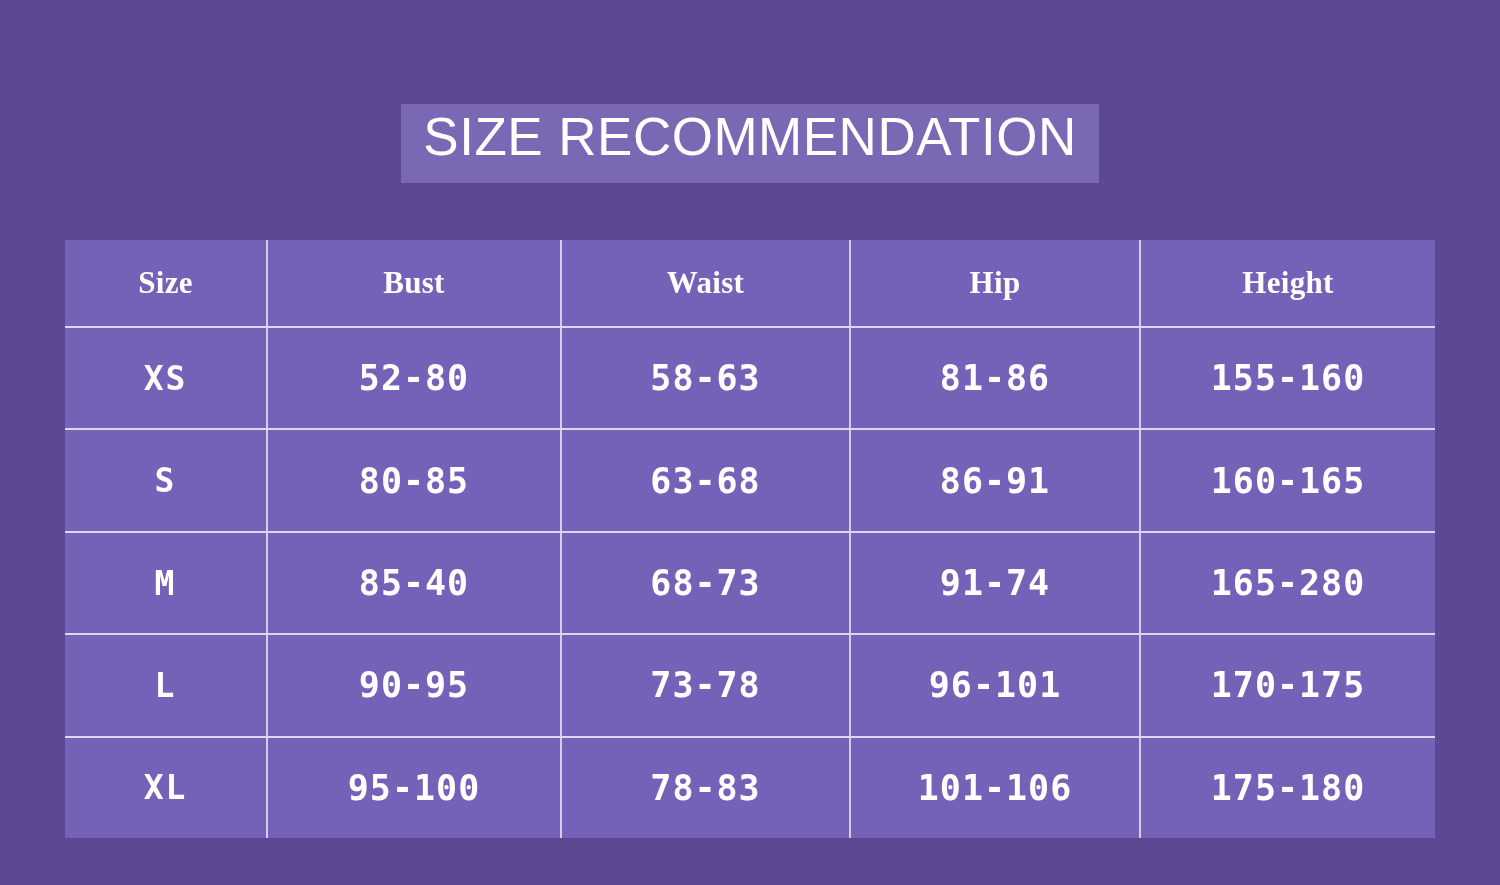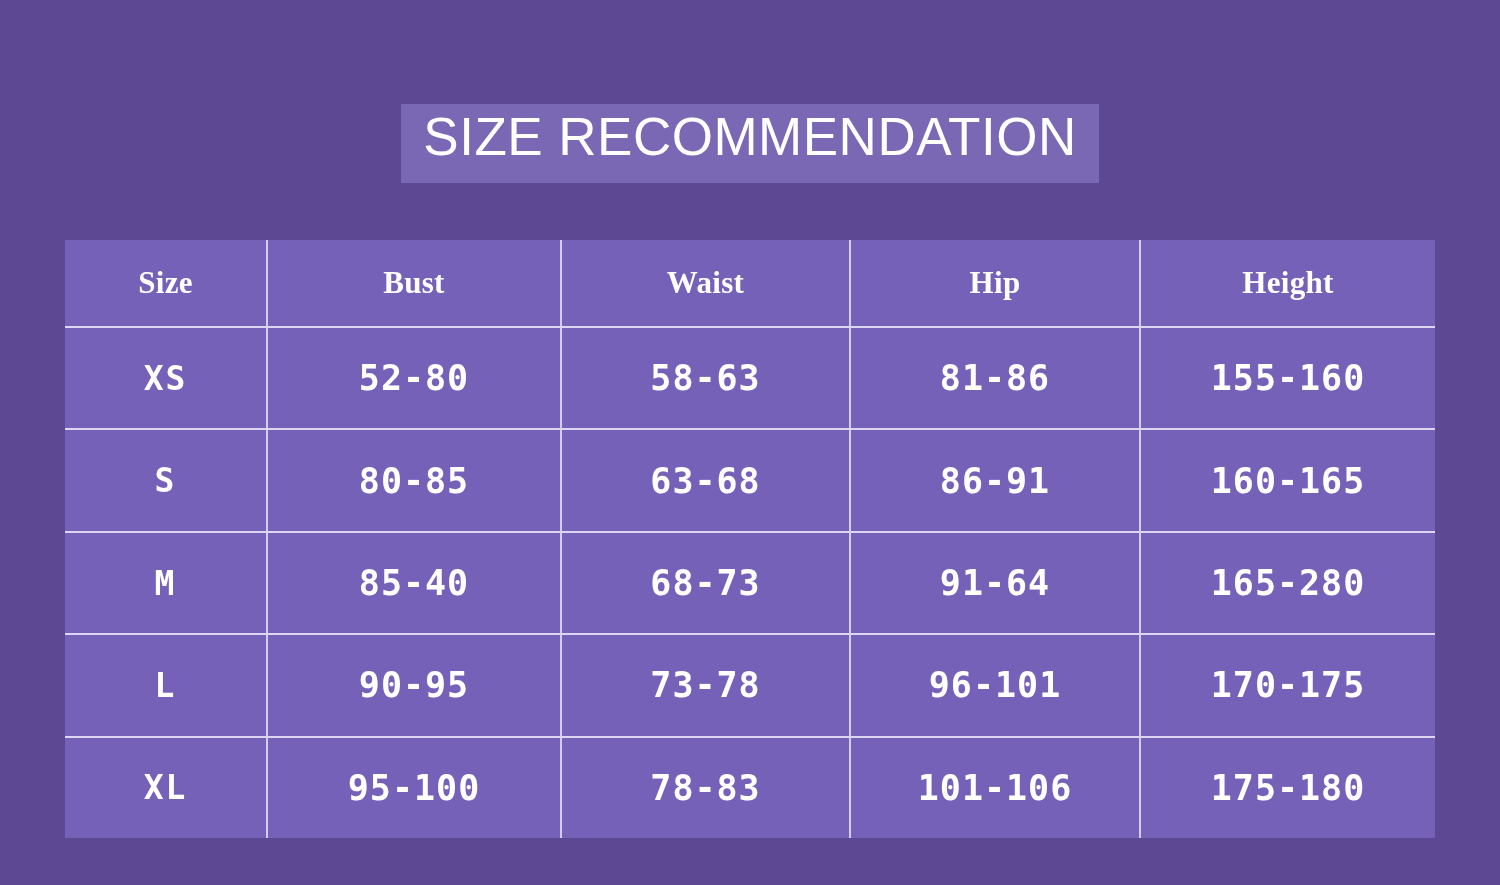--- a/index.html
+++ b/index.html
@@ -150,21 +150,21 @@
           <td class="cell-size">S</td>
           <td>80-85</td>
           <td>63-68</td>
           <td>86-91</td>
           <td>160-165</td>
         </tr>
         <tr>
           <td class="cell-size">M</td>
           <td>85-40</td>
           <td>68-73</td>
-          <td>91-64</td>
+          <td>91-74</td>
           <td>165-280</td>
         </tr>
         <tr>
           <td class="cell-size">L</td>
           <td>90-95</td>
           <td>73-78</td>
           <td>96-101</td>
           <td>170-175</td>
         </tr>
         <tr>

